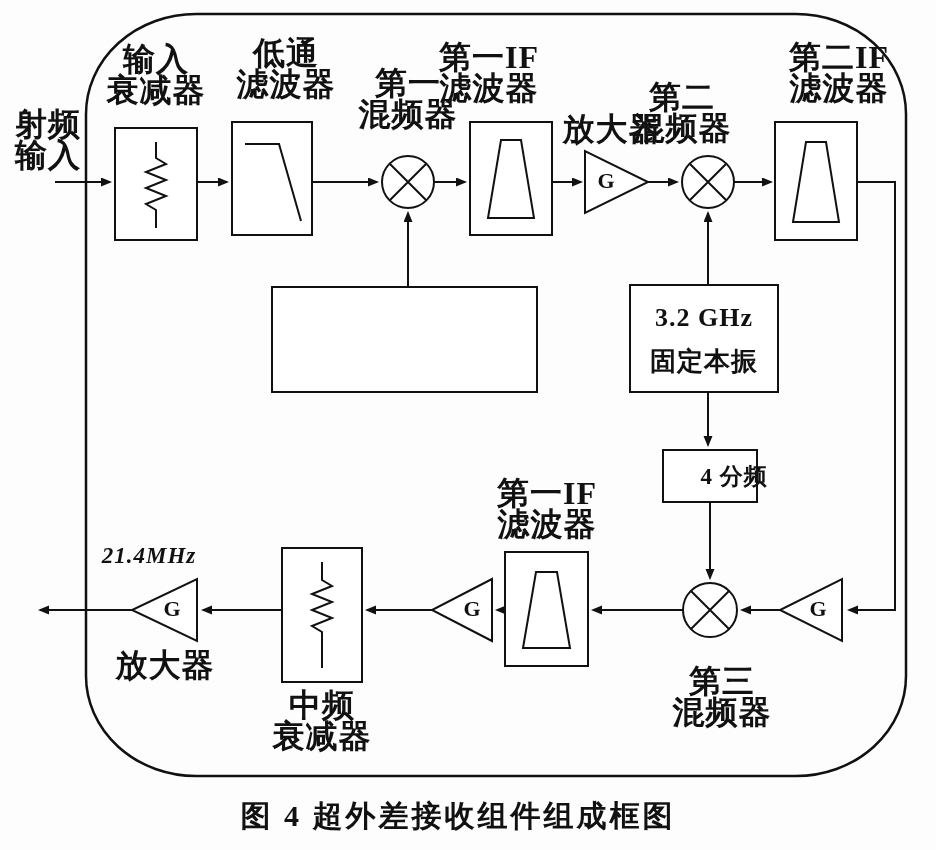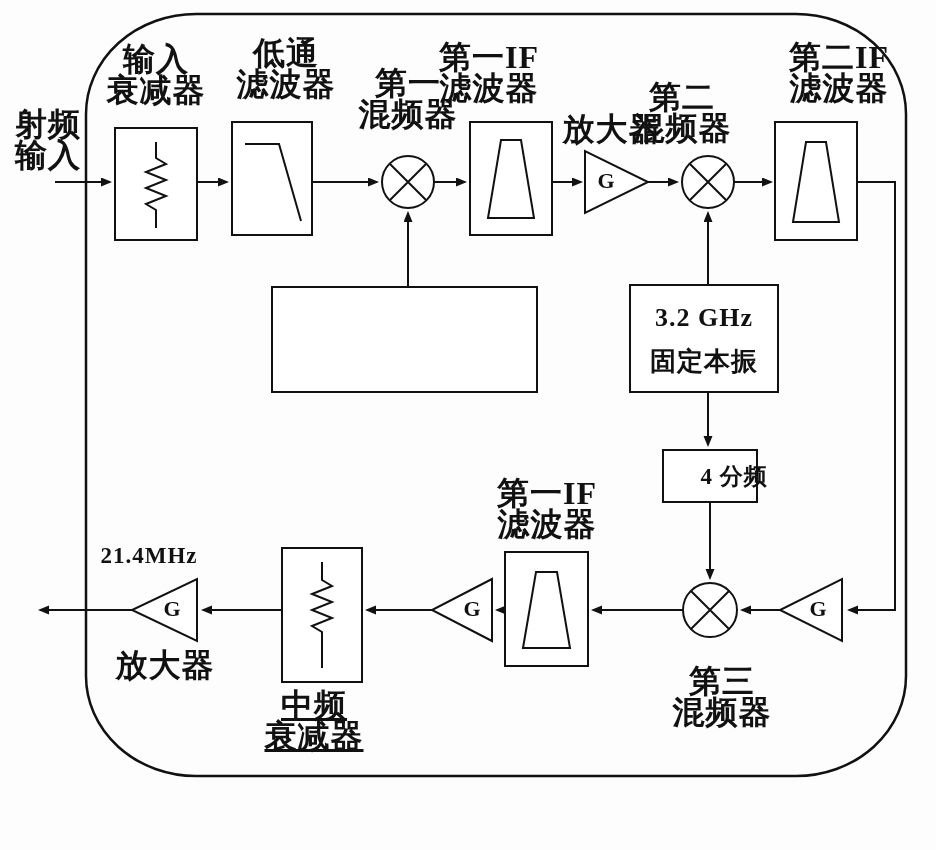--- a/index.html
+++ b/index.html
@@ -181,26 +181,27 @@
 固定本振</div>
 
   <div class="lbl" style="left:663px;top:461px;width:94px;font-size:23px;margin-left:24px;">4 分频</div>
 
   <div class="lbl" style="left:672px;top:645px;width:100px;margin-top:21px;">第三
 混频器</div>
 
   <div class="lbl" style="left:492px;top:478px;width:110px;">第一IF
 滤波器</div>
 
-  <div class="lbl" style="left:264px;top:690px;width:100px;text-decoration:underline;">中频
+  <div class="lbl" style="left:272px;top:690px;width:100px;">中频
 衰减器</div>
 
   <div class="lbl" style="left:115px;top:650px;width:100px;">放大器</div>
 
-  <div class="lbl" style="left:84px;top:540px;width:130px;font-size:23px;">21.4MHz</div>
+  <div class="lbl" style="left:84px;top:540px;width:130px;font-size:23px;font-style:italic;">21.4MHz</div>
 
   <div class="gain" style="left:588px;top:168px;">G</div>
   <div class="gain" style="left:800px;top:596px;">G</div>
   <div class="gain" style="left:454px;top:596px;">G</div>
   <div class="gain" style="left:154px;top:596px;">G</div>
 
+  <div class="caption">图 4  超外差接收组件组成框图</div>
 
 </div>
 
 </body></html>

